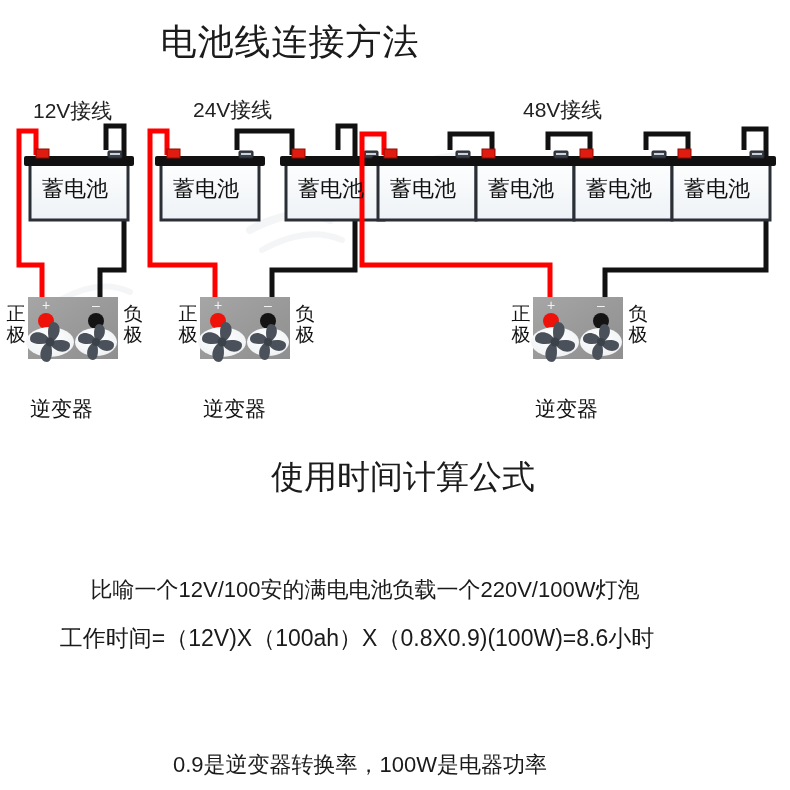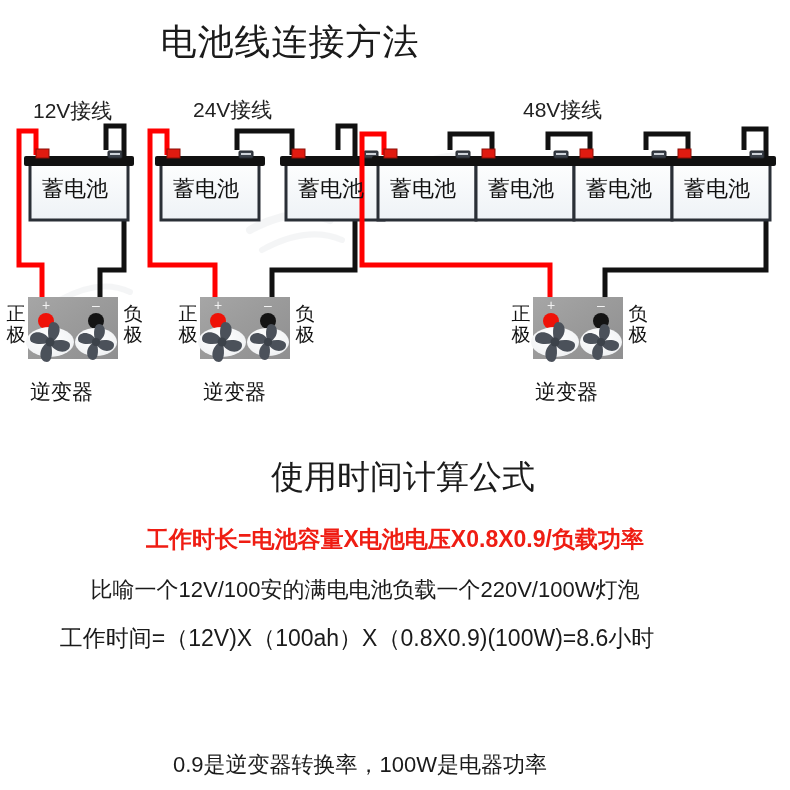--- a/index.html
+++ b/index.html
@@ -69,20 +69,21 @@
     color: #111;
     white-space: normal;
     word-break: break-all;
   }
 
   .inv-label {
     position: absolute;
     font-size: 21px;
     color: #111;
     white-space: nowrap;
+    margin-top: 17px;
   }
 
   .formula-title {
     position: absolute;
     left: 0; top: 455px;
     width: 790px;
     text-align: center;
     font-size: 33px;
     color: #1b1b1b;
     padding-left: 33px;
@@ -237,21 +238,20 @@
   <div class="pole-label" style="left:294px; top:303px;">负极</div>
   <div class="pole-label" style="left:510px; top:303px;">正极</div>
   <div class="pole-label" style="left:627px; top:303px;">负极</div>
 
   <div class="inv-label" style="left:30px;  top:378px;">逆变器</div>
   <div class="inv-label" style="left:203px; top:378px;">逆变器</div>
   <div class="inv-label" style="left:535px; top:378px;">逆变器</div>
 
   <div class="formula-title"><span class="formula-title-inner">使用时间计算公式</span></div>
 
-  <div class="formula-red">工作时长=电池容量X电池电压X0.8X0.9/负载功率</div>
 
   <div class="line-mid" id="l-example">比喻一个12V/100安的满电电池负载一个220V/100W灯泡</div>
 
   <div class="line-mid" id="l-calc"><span class="shift">工作时间=（12V)X（100ah）X（0.8X0.9)(100W)=8.6小时</span></div>
 
 
   <div class="line-mid" id="l-note2"><span class="shift">0.9是逆变器转换率，100W是电器功率</span></div>
 
 </div>
 

